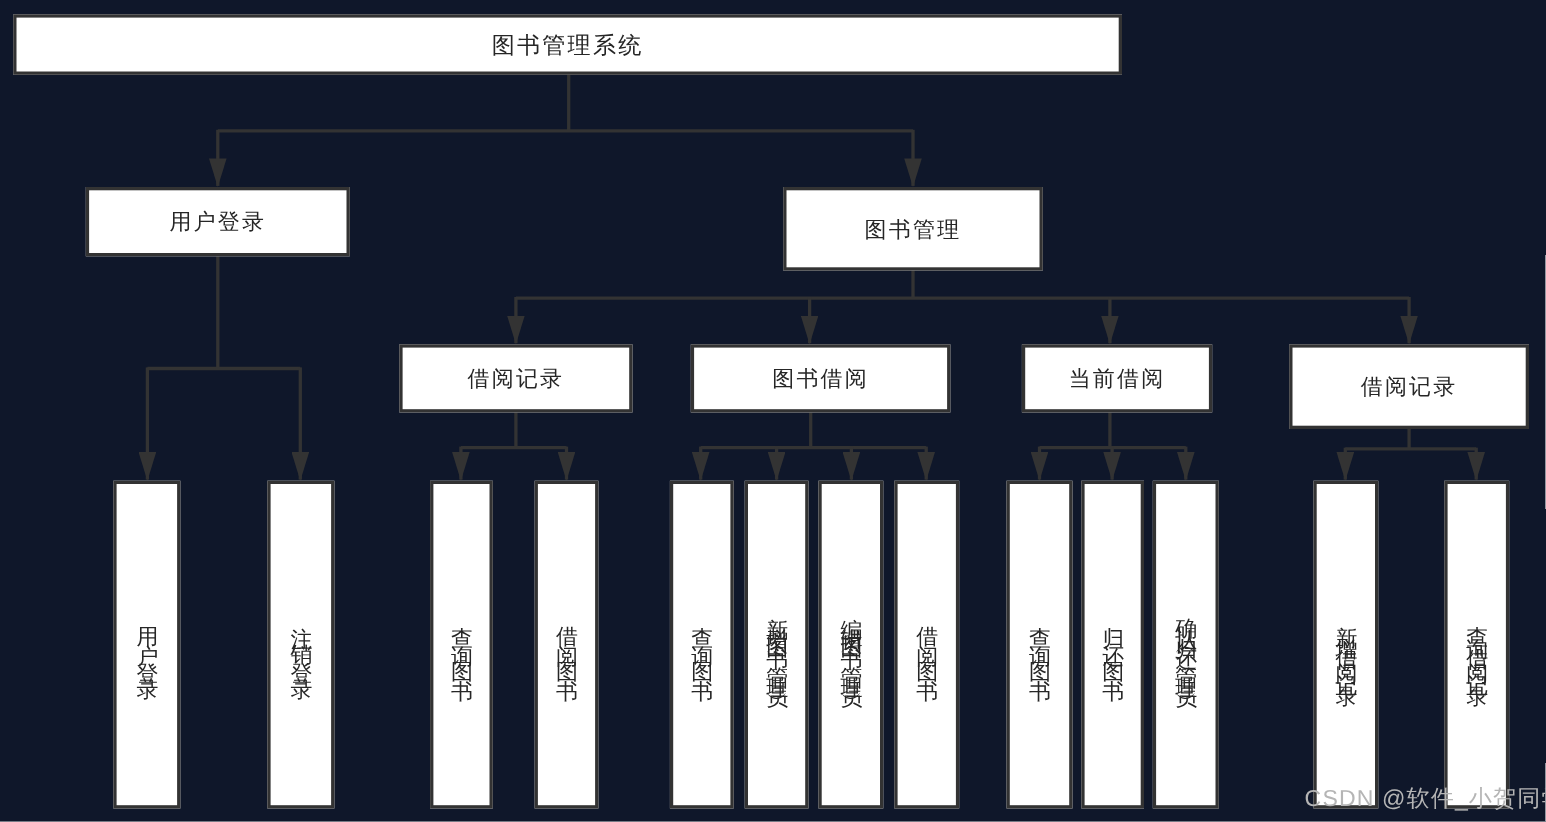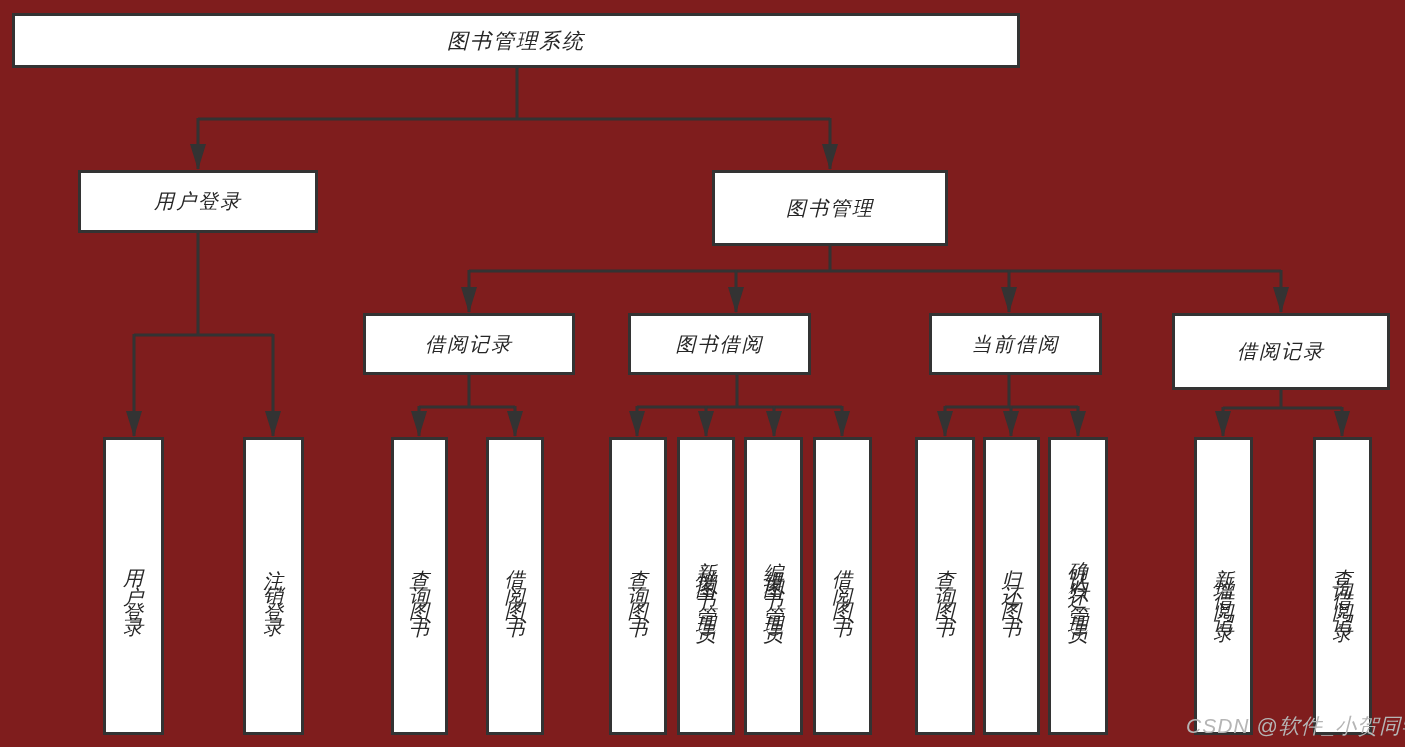--- a/index.html
+++ b/index.html
@@ -4,24 +4,23 @@
 <style>
   html, body {
     margin: 0;
     padding: 0;
     background: #ffffff;
   }
   #stage {
     position: relative;
     width: 1405px;
     height: 747px;
-    background: #7f1d1d;
+    background: #0f172a;
     font-family: "Liberation Sans", "DejaVu Sans", sans-serif;
     overflow: hidden;
-    font-style: italic;
   }
   #wires {
     position: absolute;
     left: 0;
     top: 0;
     width: 1405px;
     height: 747px;
     pointer-events: none;
   }
   .box {
@@ -119,21 +118,21 @@
   <div class="box h" style="left:78px;top:170px;width:240px;height:63px">
     <span>用户登录</span>
   </div>
   <div class="box h" style="left:712px;top:170px;width:236px;height:76px">
     <span>图书管理</span>
   </div>
 
   <div class="box h" style="left:363px;top:313px;width:212px;height:62px">
     <span>借阅记录</span>
   </div>
-  <div class="box h" style="left:628px;top:313px;width:183px;height:62px">
+  <div class="box h" style="left:628px;top:313px;width:236px;height:62px">
     <span>图书借阅</span>
   </div>
   <div class="box h" style="left:929px;top:313px;width:173px;height:62px">
     <span>当前借阅</span>
   </div>
   <div class="box h" style="left:1172px;top:313px;width:218px;height:77px">
     <span>借阅记录</span>
   </div>
 
   <div class="box v v4" style="left:103px;top:437px;width:61px;height:298px">

